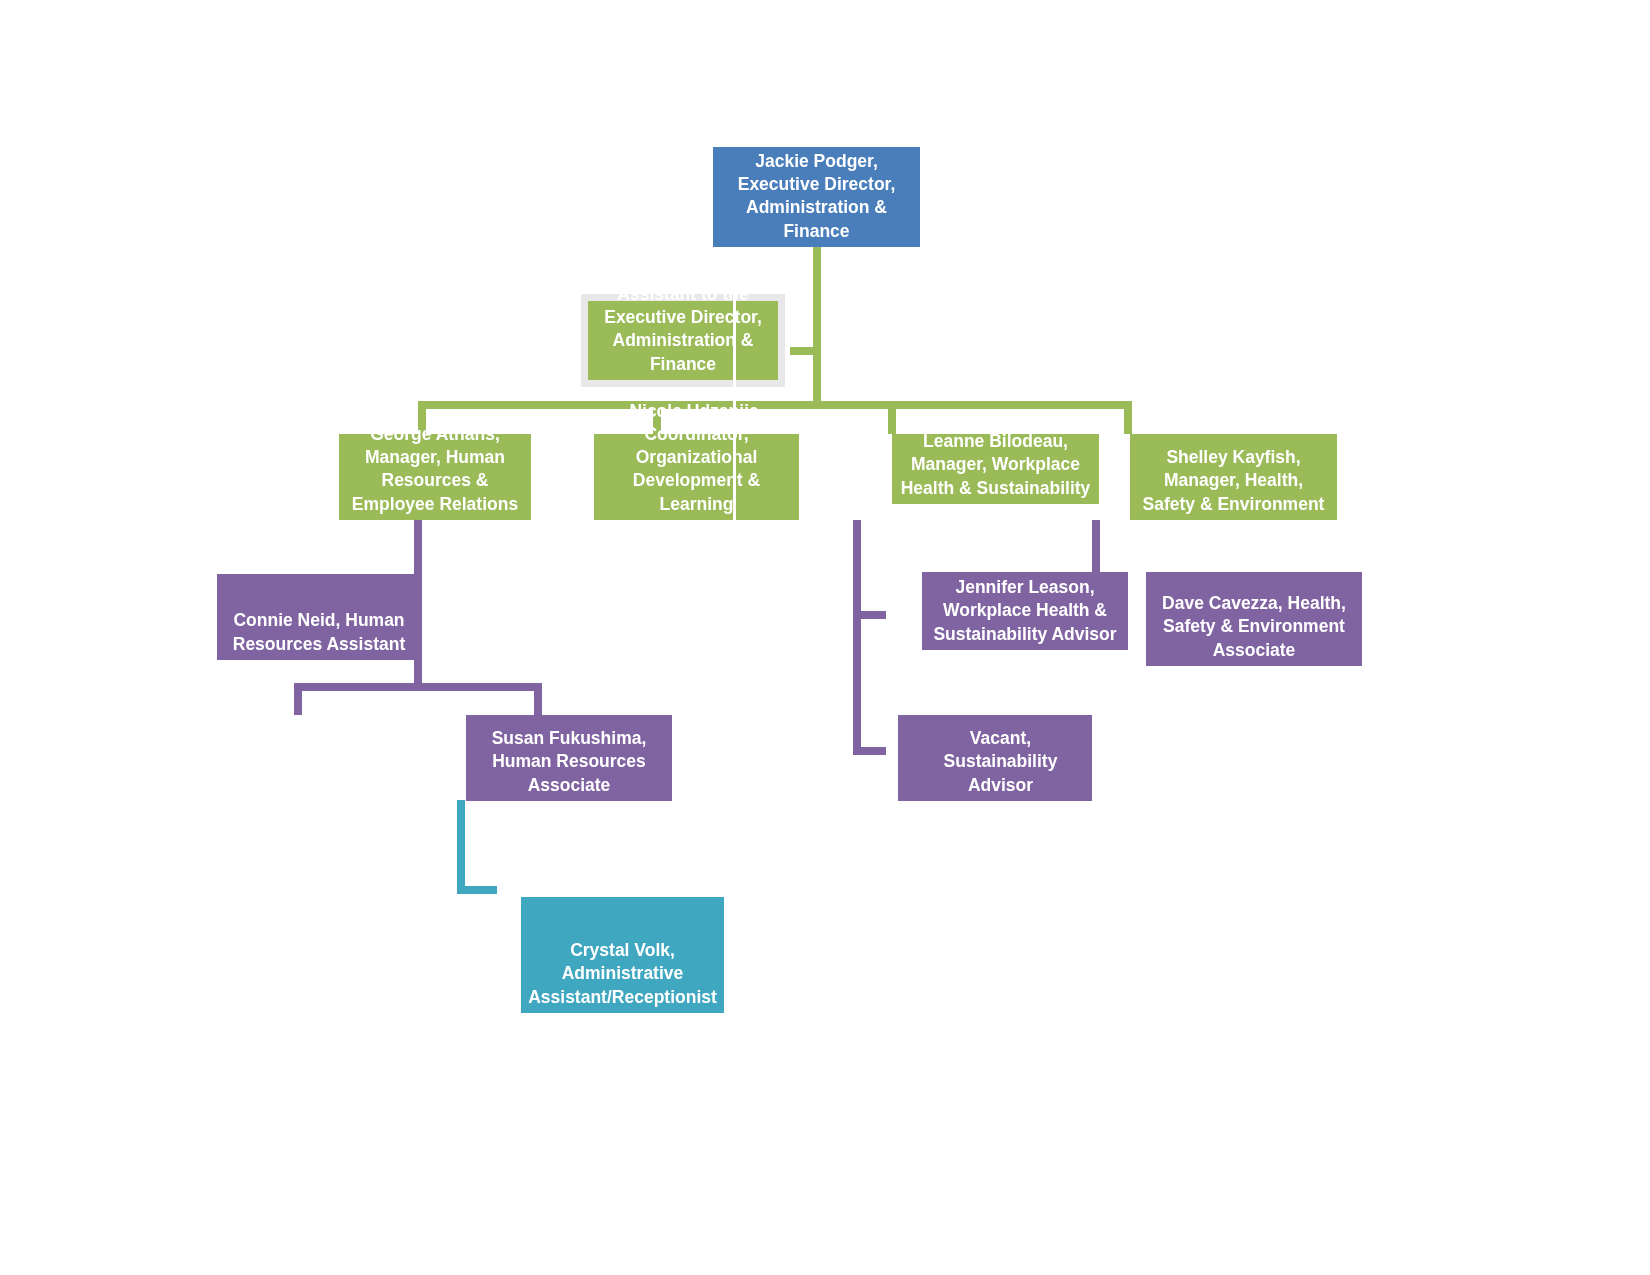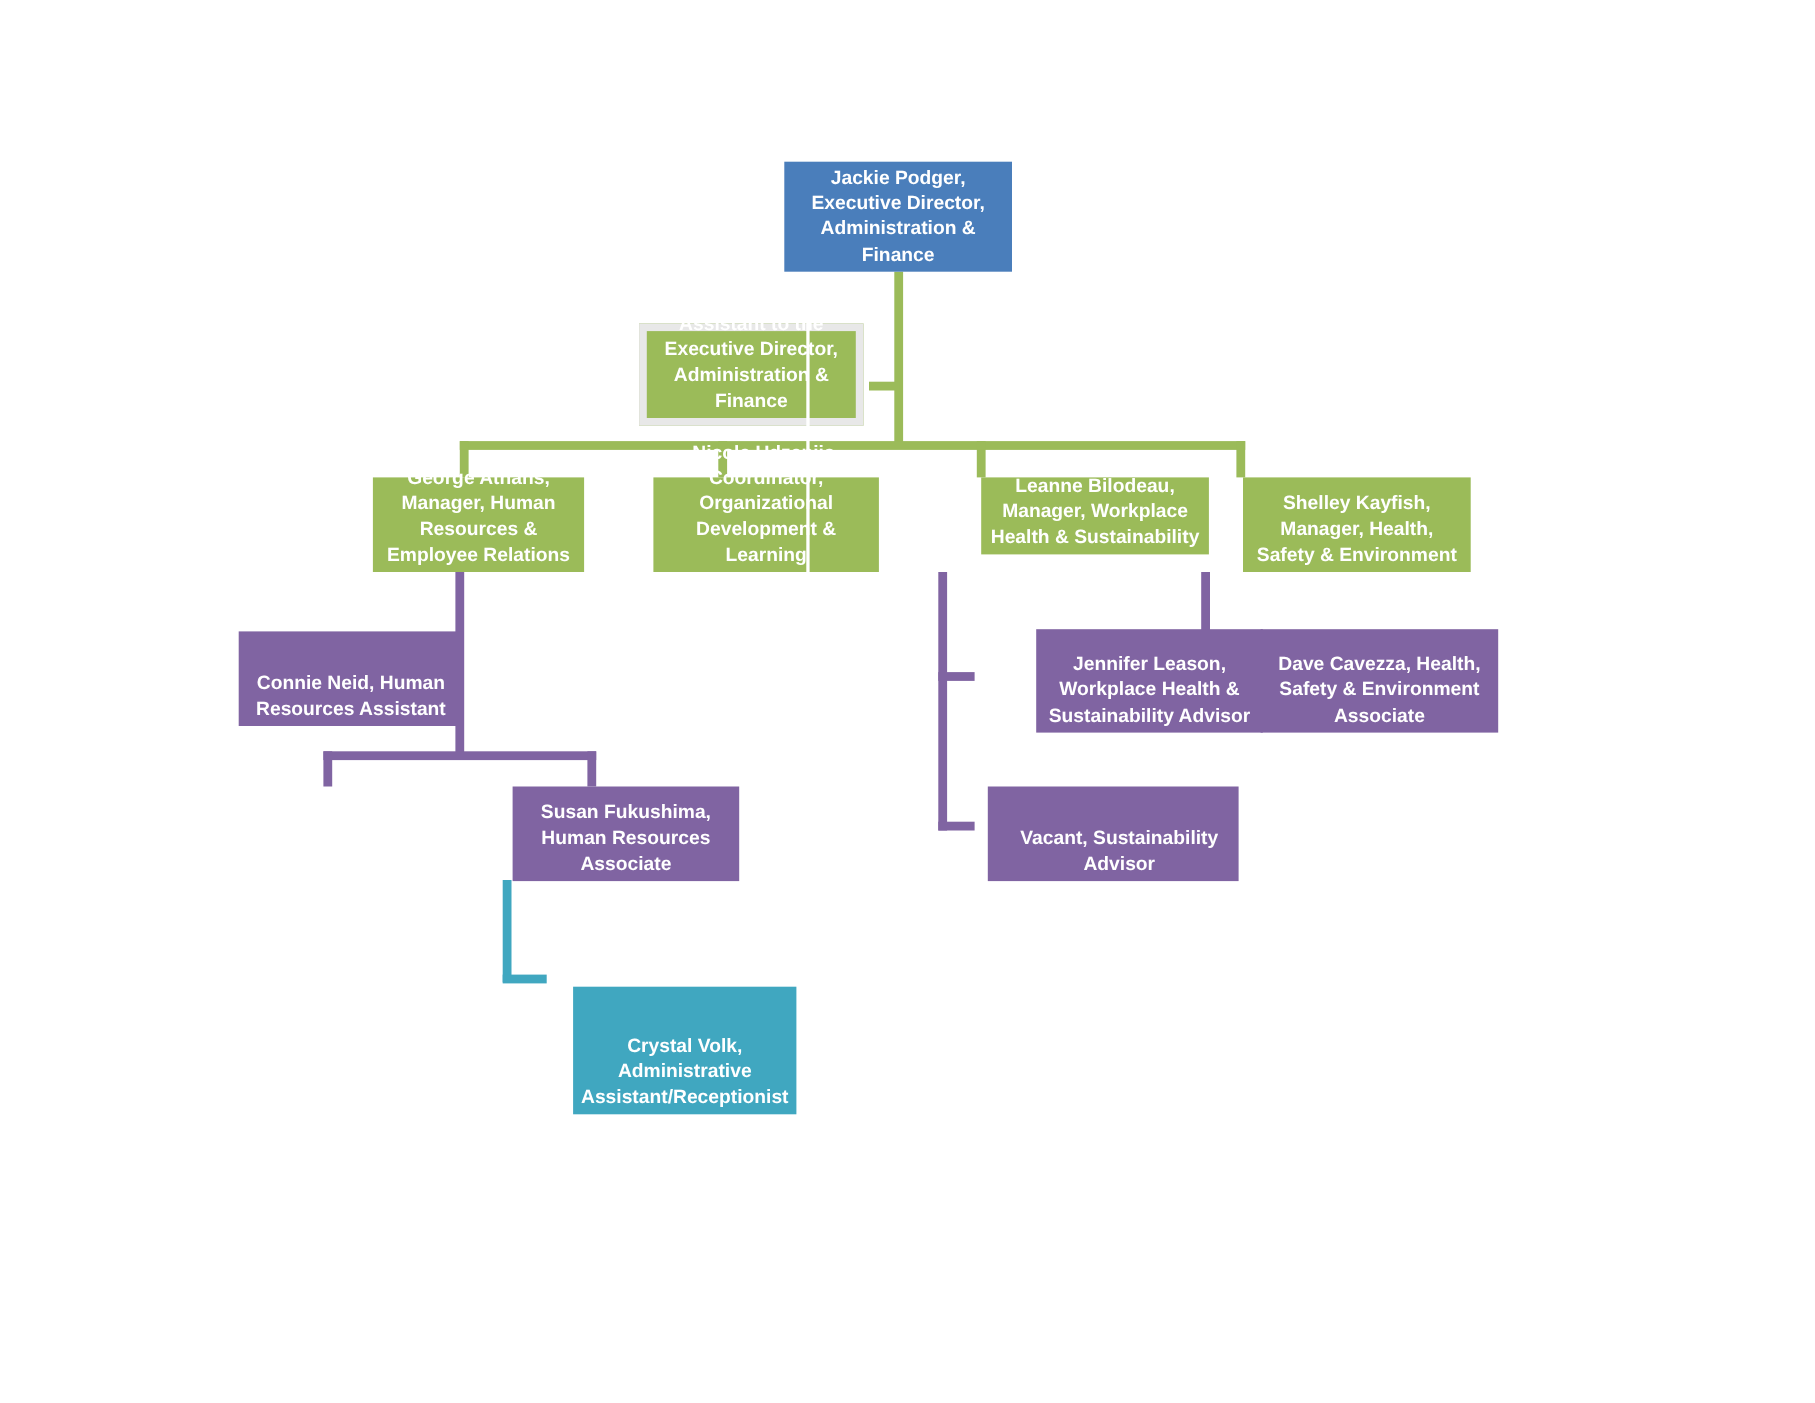--- a/index.html
+++ b/index.html
@@ -110,25 +110,25 @@
 
   <div class="node n-purple" style="left:217px; top:574px; width:204px; height:86px;">
     <span class="label">Connie Neid, Human Resources Assistant</span>
   </div>
 
 
   <div class="node n-purple" style="left:466px; top:715px; width:206px; height:86px;">
     <span class="label">Susan Fukushima, Human Resources Associate</span>
   </div>
 
-  <div class="node n-purple" style="left:942px; top:572px; width:206px; height:94px;">
+  <div class="node n-purple" style="left:922px; top:572px; width:206px; height:78px;">
     <span class="label">Jennifer Leason, Workplace Health &amp; Sustainability Advisor</span>
   </div>
 
-  <div class="node n-purple" style="left:898px; top:715px; width:228px; height:86px;padding-left:17px;">
+  <div class="node n-purple" style="left:898px; top:715px; width:194px; height:86px;padding-left:17px;">
     <span class="label">Vacant, Sustainability Advisor</span>
   </div>
 
   <div class="node n-purple" style="left:1146px; top:572px; width:216px; height:94px;">
     <span class="label">Dave Cavezza, Health, Safety &amp; Environment Associate</span>
   </div>
 
   <div class="node n-teal" style="left:521px; top:897px; width:203px; height:116px;">
     <span class="label">Crystal Volk, Administrative Assistant/Receptionist</span>
   </div>

